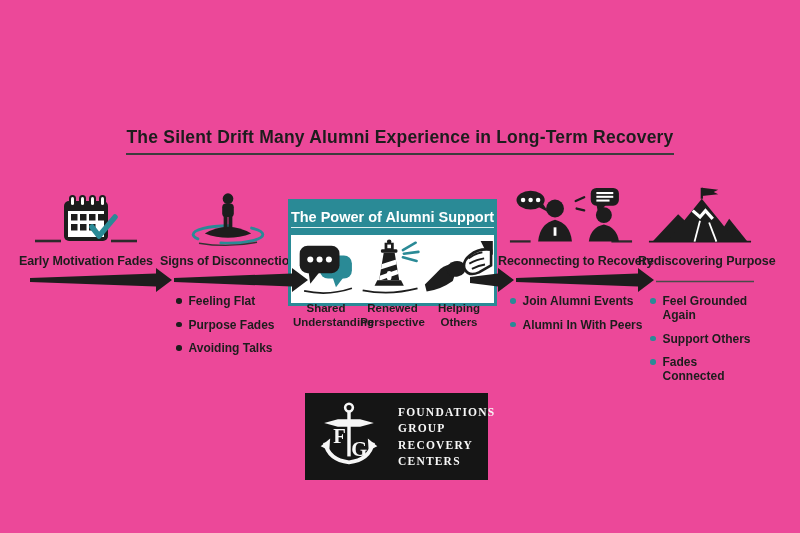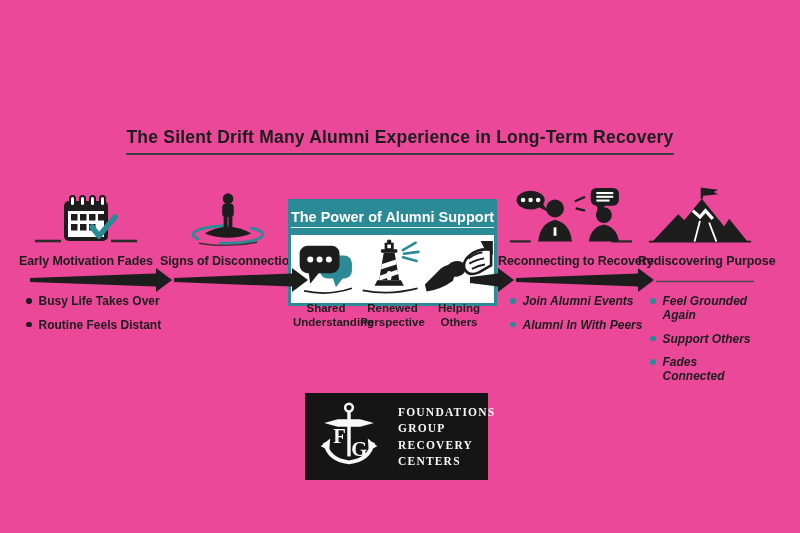--- a/index.html
+++ b/index.html
@@ -16,21 +16,21 @@
   .stage { position:absolute; top:190px; z-index:2; }
   #stage1 { left:10px;  width:152px; }
   #stage2 { left:160px; width:136px; }
   #stage4 { left:498px; width:146px; }
   #stage5 { left:638px; width:124px; }
   .icon-box { height:58px; display:flex; align-items:flex-end; justify-content:center; }
   .stage h2 { font-size:12.5px; font-weight:bold; text-align:center; margin-top:6px;
               white-space:nowrap; letter-spacing:-.1px; }
   .stage ul { list-style:none; margin-top:26px; }
   #stage1 ul, #stage2 ul { padding-left:16px; }
-  #stage4 ul, #stage5 ul { padding-left:12px;font-style:italic; }
+  #stage4 ul, #stage5 ul { padding-left:12px; }
   .stage li { font-size:12px; font-weight:bold; margin-bottom:9.5px; display:flex; gap:7px; align-items:flex-start; }
   .dot { width:5.5px; height:5.5px; border-radius:50%; background:#1d1d1d; margin-top:4px; flex:none; }
   .teal-dots .dot { background:var(--teal); }
 
   
   .power-box { position:absolute; left:288px; top:199px; width:209px; height:107px;
                background:#ffffff; border:3px solid var(--teal); z-index:2; }
   .power-head { height:33px; background:var(--teal); display:flex; align-items:center; justify-content:center; }
   .power-head span { color:#ffffff; font-size:14.5px; font-weight:bold; white-space:nowrap;
                      border-bottom:1px solid rgba(255,255,255,.85); padding-bottom:2px; }
@@ -88,45 +88,49 @@
           <rect x="55" y="20" width="6.5" height="6.5"></rect>
             <rect x="64" y="20" width="6.5" height="6.5"></rect>
           <rect x="37" y="30" width="6.5" height="6.5"></rect>
             <rect x="46" y="30" width="6.5" height="6.5"></rect>
           <rect x="55" y="30" width="6.5" height="6.5"></rect>
         </g>
         <path d="M58,33 L65,42 L81,23" fill="none" stroke="var(--teal)" stroke-width="5.5" stroke-linecap="round" stroke-linejoin="round"></path>
       </svg>
     </div>
     <h2>Early Motivation Fades</h2>
-    <ul>
-      <li>
-          <span class="dot"></span>
-          <span>Busy Life Takes Over</span>
-        </li>
-      <li>
-          <span class="dot"></span>
-          <span>Routine Feels Distant</span>
-        </li>
-    </ul>
   </div>
 
   <div class="stage" id="stage2">
     <div class="icon-box">
       <svg width="84" height="60" viewBox="0 0 84 62">
         <ellipse cx="42" cy="48" rx="36" ry="9" fill="none" stroke="var(--teal)" stroke-width="3" stroke-dasharray="46 24" stroke-linecap="round"></ellipse>
         <path d="M12,57 Q42,62 72,56" fill="none" stroke="#333" stroke-width="1.5"></path>
         <path d="M18,47 Q42,33 66,47 Q42,56 18,47 Z" fill="#1d1d1d"></path>
         <circle cx="42" cy="11" r="5.5" fill="#1d1d1d"></circle>
         <rect x="36" y="16" width="12" height="14" rx="4" fill="#1d1d1d"></rect>
         <rect x="37.5" y="28" width="4" height="14" fill="#1d1d1d"></rect>
         <rect x="42.5" y="28" width="4" height="14" fill="#1d1d1d"></rect>
       </svg>
     </div>
     <h2>Signs of Disconnection</h2>
+    <ul>
+      <li>
+          <span class="dot"></span>
+          <span>Feeling Flat</span>
+        </li>
+      <li>
+          <span class="dot"></span>
+          <span>Purpose Fades</span>
+        </li>
+      <li>
+          <span class="dot"></span>
+          <span>Avoiding Talks</span>
+        </li>
+    </ul>
   </div>
 
   <div class="power-box">
     <div class="power-head">
       <span>The Power of Alumni Support</span>
     </div>
     <div class="power-icons">
       <span>
         <svg width="62" height="56" viewBox="0 0 70 62">
           <path d="M8,58 Q35,64 62,55" fill="none" stroke="#1d1d1d" stroke-width="2"></path>

